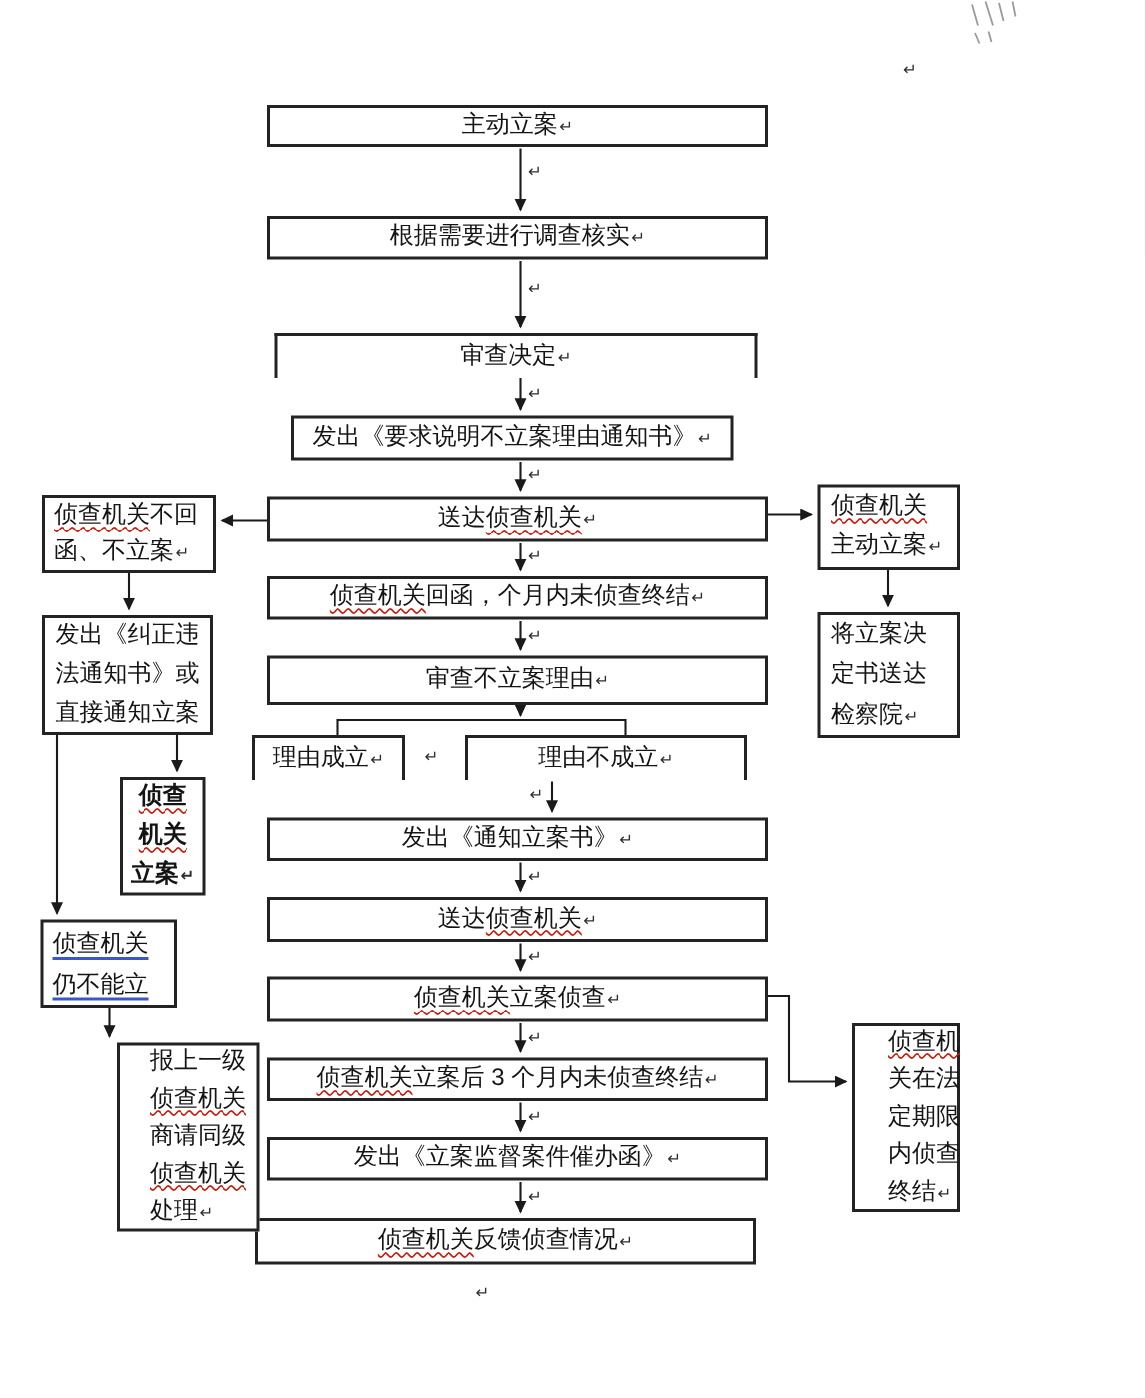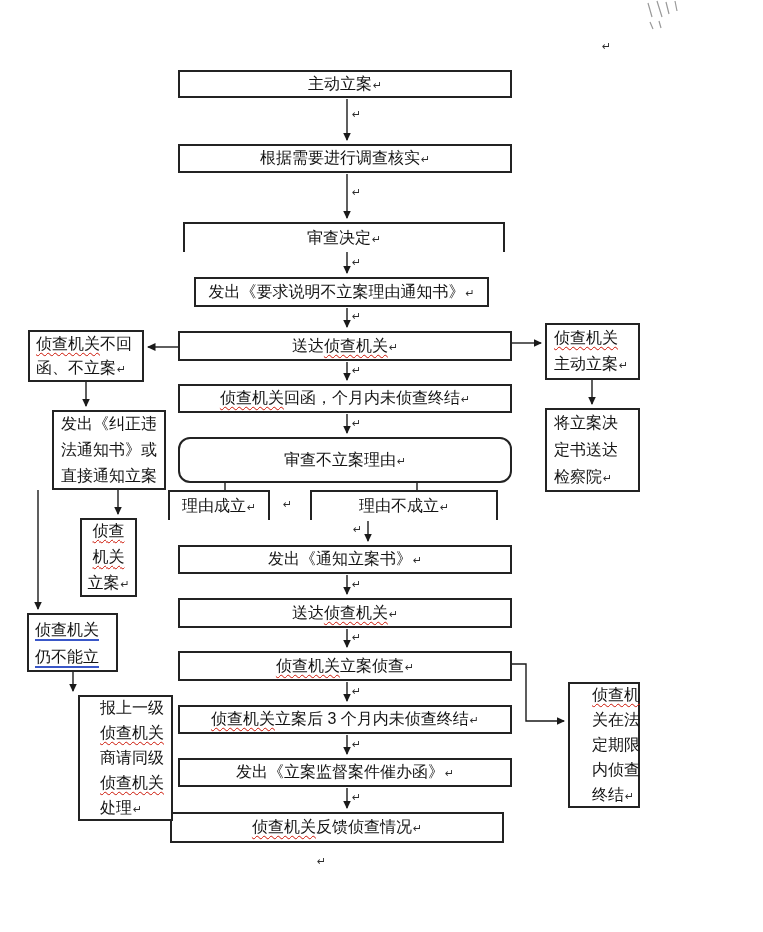--- a/index.html
+++ b/index.html
@@ -72,21 +72,21 @@
       </div>
       <div class="node" data-align="center" style="left: 194px; top: 277px; width: 295px; height: 30px; justify-content: center;">
         <div class="line"><span>发出《要求说明不立案理由通知书》</span><span class="pmark">↵</span></div>
       </div>
       <div class="node" data-align="center" style="left: 178px; top: 331px; width: 334px; height: 30px;">
         <div class="line"><span>送达</span><span class="sq">侦查机关</span><span class="pmark">↵</span></div>
       </div>
       <div class="node" data-align="center" style="left: 178px; top: 384px; width: 334px; height: 29px;">
         <div class="line"><span class="sq">侦查机关</span><span>回函，个月内未侦查终结</span><span class="pmark">↵</span></div>
       </div>
-      <div class="node" data-align="center" style="left: 178px; top: 437px; width: 334px; height: 46px; border-radius: 12px;">
+      <div class="node" data-align="center" style="left: 178px; top: 437px; width: 334px; height: 33px;">
         <div class="line"><span>审查不立案理由</span><span class="pmark">↵</span></div>
       </div>
       <div class="node open-bottom" data-align="center" style="left: 168px; top: 490px; width: 102px; height: 30px;">
         <div class="line"><span>理由成立</span><span class="pmark">↵</span></div>
       </div>
       <div class="node open-bottom" data-align="center" style="left: 310px; top: 490px; width: 188px; height: 30px;">
         <div class="line"><span>理由不成立</span><span class="pmark">↵</span></div>
       </div>
       <div class="node" data-align="center" style="left: 178px; top: 545px; width: 334px; height: 29px;">
         <div class="line"><span>发出《通知立案书》</span><span class="pmark">↵</span></div>
@@ -103,26 +103,26 @@
       <div class="node" data-align="center" style="left: 178px; top: 758px; width: 334px; height: 29px;">
         <div class="line"><span>发出《立案监督案件催办函》</span><span class="pmark">↵</span></div>
       </div>
       <div class="node" data-align="center" style="left: 170px; top: 812px; width: 334px; height: 31px;">
         <div class="line"><span class="sq">侦查机关</span><span>反馈侦查情况</span><span class="pmark">↵</span></div>
       </div>
       <div class="node" data-align="left" style="left: 28px; top: 330px; width: 116px; height: 52px; --lh: 24px; padding-left: 6px;">
         <div class="line"><span class="sq">侦查机关</span><span>不回</span></div>
         <div class="line"><span>函、不立案</span><span class="pmark">↵</span></div>
       </div>
-      <div class="node" data-align="left" style="left: 28px; top: 410px; width: 114px; height: 80px; --lh: 26px; padding-left: 7px; margin-left: 24px;">
+      <div class="node" data-align="left" style="left: 28px; top: 410px; width: 114px; height: 80px; --lh: 26px; padding-left: 7px;">
         <div class="line"><span>发出《纠正违</span></div>
         <div class="line"><span>法通知书》或</span></div>
         <div class="line"><span>直接通知立案</span></div>
       </div>
-      <div class="node" data-align="center" style="left: 80px; top: 518px; width: 57px; height: 79px; --lh: 26px;">
+      <div class="node" data-align="center" style="left: 80px; top: 518px; width: 57px; height: 79px; font-weight: bold; --lh: 26px;">
         <div class="line"><span class="sq">侦查</span></div>
         <div class="line"><span class="sq">机关</span></div>
         <div class="line"><span>立案</span><span class="pmark">↵</span></div>
       </div>
       <div class="node" data-align="left" style="left: 27px; top: 613px; width: 91px; height: 59px; --lh: 27px; padding-left: 6px;">
         <div class="line"><span class="ul">侦查机关</span></div>
         <div class="line"><span class="ul">仍不能立</span></div>
       </div>
       <div class="node" data-align="left" style="left: 30px; top: 695px; width: 95px; height: 126px; --lh: 25px; padding-left: 20px; margin-left: 48px;">
         <div class="line"><span>报上一级</span></div>

